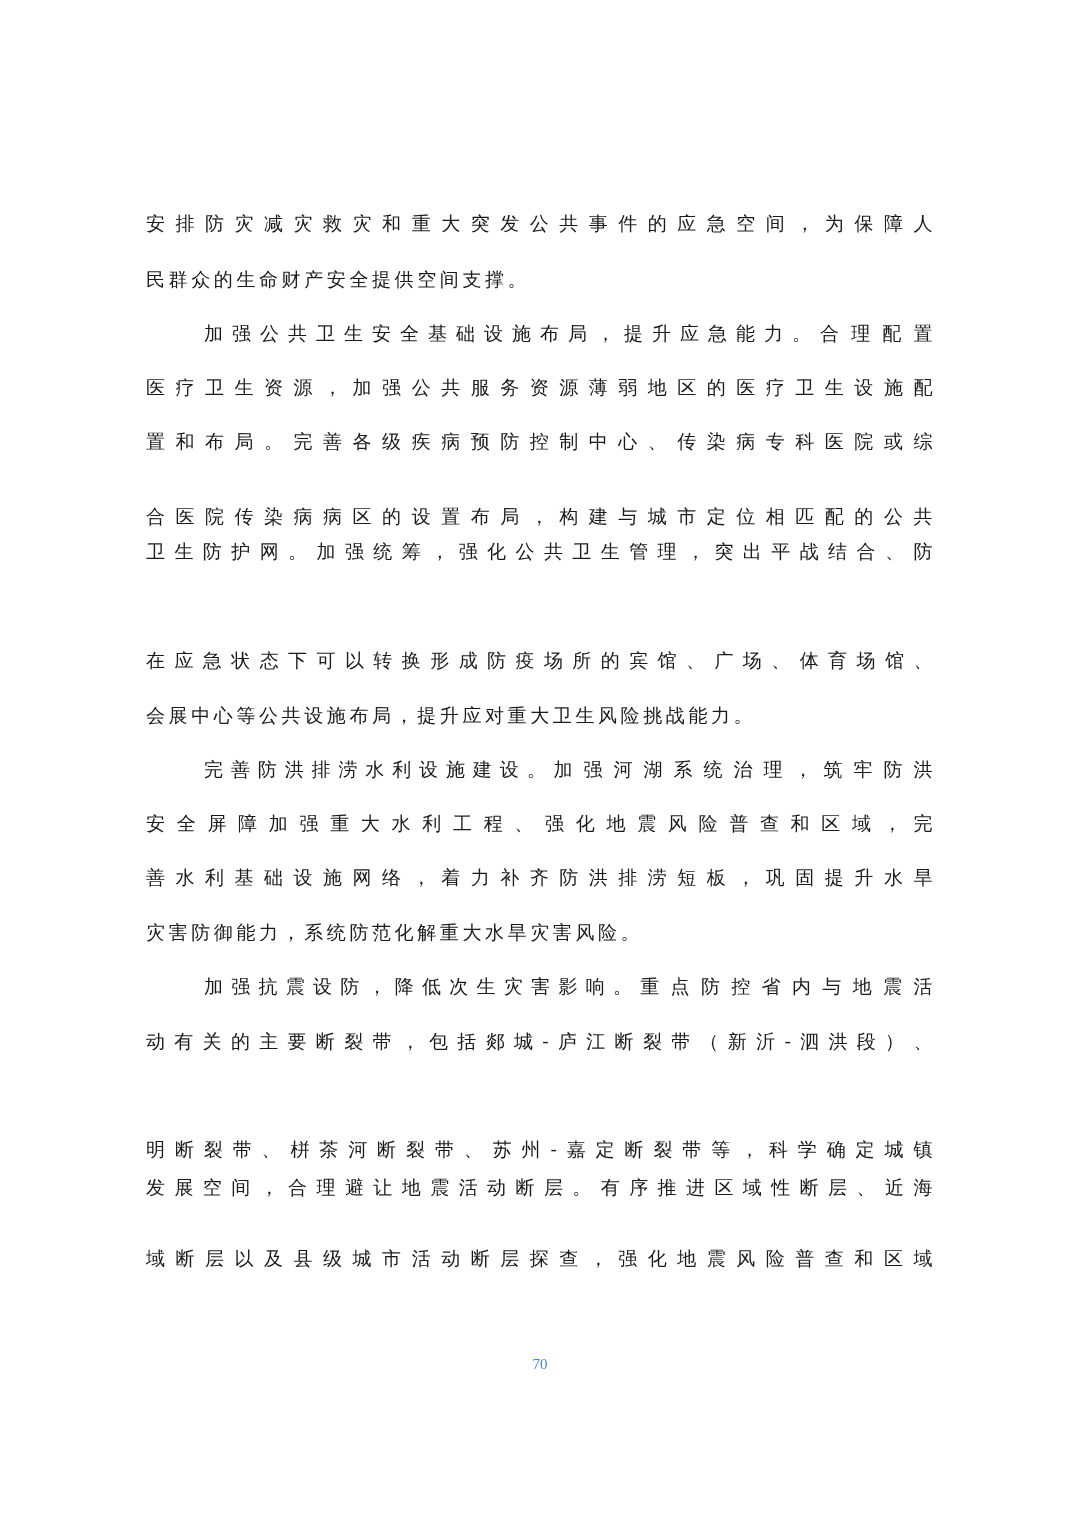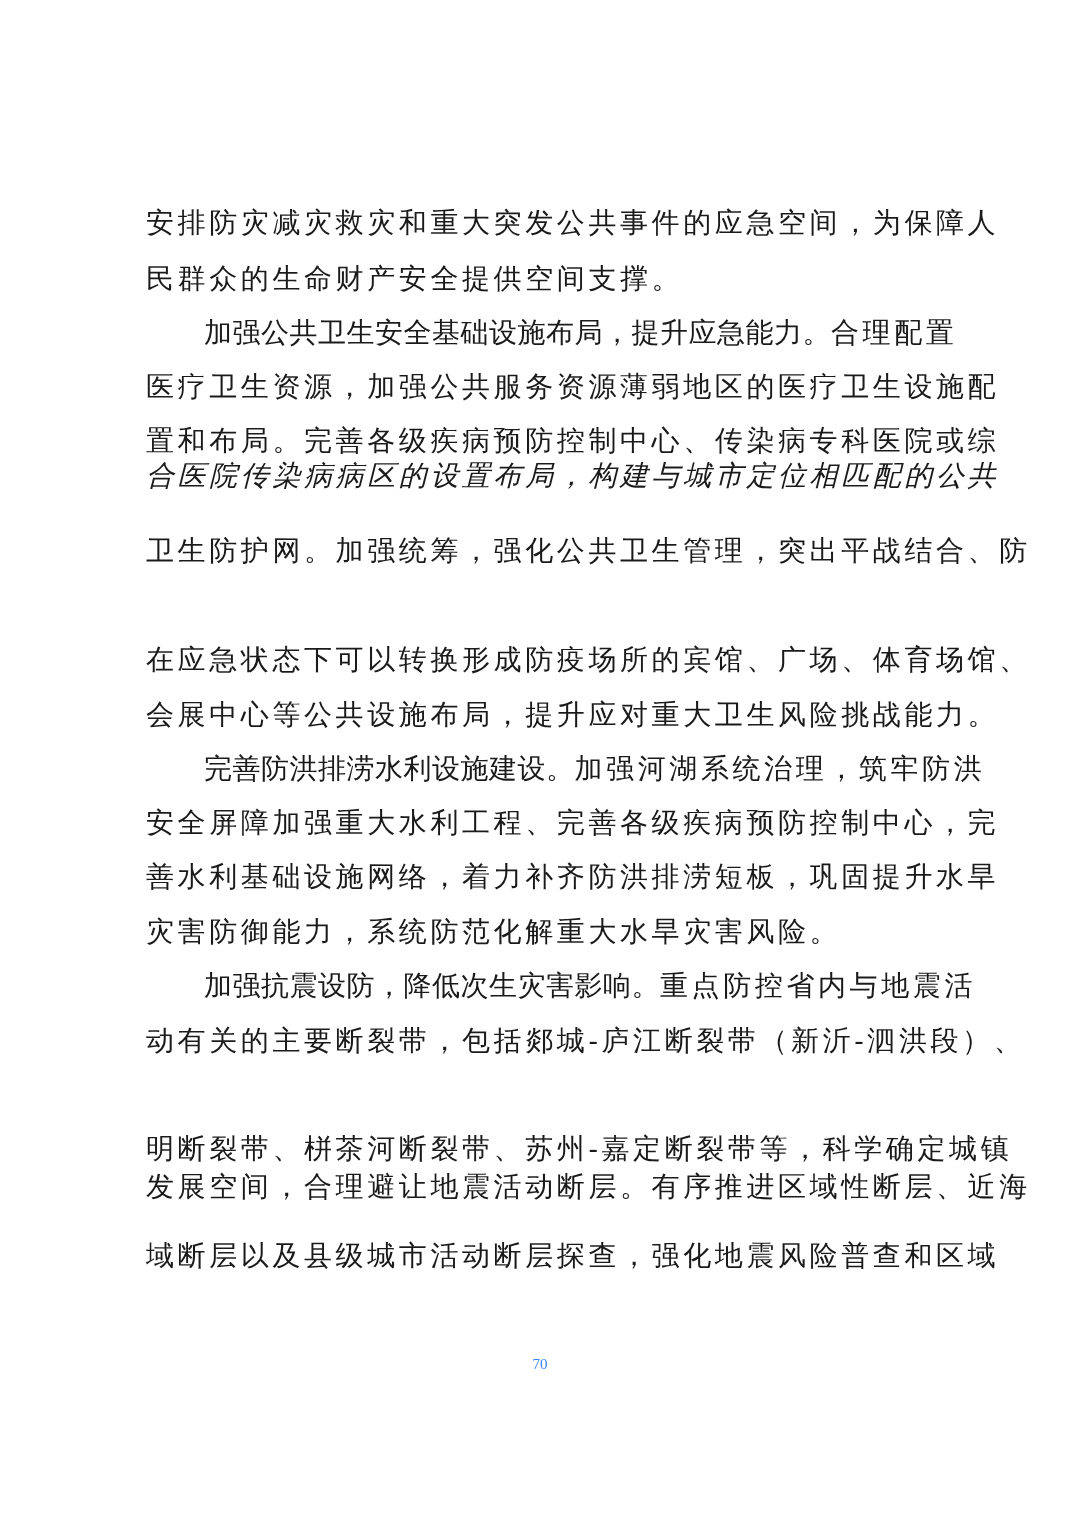--- a/index.html
+++ b/index.html
@@ -21,21 +21,21 @@
       top: 0;
       width: 1080px;
       height: 1527px;
       background: #ffffff;
     }
     .line {
       position: absolute;
       left: 146px;
       width: 790px;
       height: 40px;
-      font-size: 28px;
+      font-size: 19px;
       line-height: 40px;
       letter-spacing: 3.6px;
       white-space: nowrap;
       text-align: justify;
       text-align-last: justify;
     }
     .line.last {
       text-align-last: left;
     }
     .line.indent {
@@ -60,30 +60,30 @@
 <body>
 
 <div class="page">
 
   <div class="line" style="top:203px;">安排防灾减灾救灾和重大突发公共事件的应急空间，为保障人</div>
   <div class="line last" style="top:259px;">民群众的生命财产安全提供空间支撑。</div>
 
   <div class="line indent" style="top:313px;"><span class="heading-run">加强公共卫生安全基础设施布局，提升应急能力。</span><span>合理配置</span></div>
   <div class="line" style="top:367px;">医疗卫生资源，加强公共服务资源薄弱地区的医疗卫生设施配</div>
   <div class="line" style="top:421px;">置和布局。完善各级疾病预防控制中心、传染病专科医院或综</div>
-  <div class="line" style="top:456px;font-style:italic;">合医院传染病病区的设置布局，构建与城市定位相匹配的公共</div>
+  <div class="line" style="top:496px;">合医院传染病病区的设置布局，构建与城市定位相匹配的公共</div>
   <div class="line" style="top:531px;">卫生防护网。加强统筹，强化公共卫生管理，突出平战结合、防</div>
   <div class="line" style="top:640px;">在应急状态下可以转换形成防疫场所的宾馆、广场、体育场馆、</div>
   <div class="line last" style="top:695px;">会展中心等公共设施布局，提升应对重大卫生风险挑战能力。</div>
 
   <div class="line indent" style="top:749px;"><span class="heading-run">完善防洪排涝水利设施建设。</span><span>加强河湖系统治理，筑牢防洪</span></div>
-  <div class="line" style="top:803px;">安全屏障加强重大水利工程、完善各级疾病预防控制中心，完</div>
+  <div class="line" style="top:803px;">安全屏障加强重大水利工程、强化地震风险普查和区域，完</div>
   <div class="line" style="top:857px;">善水利基础设施网络，着力补齐防洪排涝短板，巩固提升水旱</div>
   <div class="line last" style="top:912px;">灾害防御能力，系统防范化解重大水旱灾害风险。</div>
 
   <div class="line indent" style="top:966px;"><span class="heading-run">加强抗震设防，降低次生灾害影响。</span><span>重点防控省内与地震活</span></div>
   <div class="line" style="top:1021px;">动有关的主要断裂带，包括郯城-庐江断裂带（新沂-泗洪段）、</div>
   <div class="line" style="top:1129px;">明断裂带、栟茶河断裂带、苏州-嘉定断裂带等，科学确定城镇</div>
   <div class="line" style="top:1167px;">发展空间，合理避让地震活动断层。有序推进区域性断层、近海</div>
-  <div class="line" style="top:1238px;font-family:Liberation Mono, monospace;">域断层以及县级城市活动断层探查，强化地震风险普查和区域</div>
+  <div class="line" style="top:1238px;">域断层以及县级城市活动断层探查，强化地震风险普查和区域</div>
 
   <div class="page-number">70</div>
 </div>
 
 </body></html>

